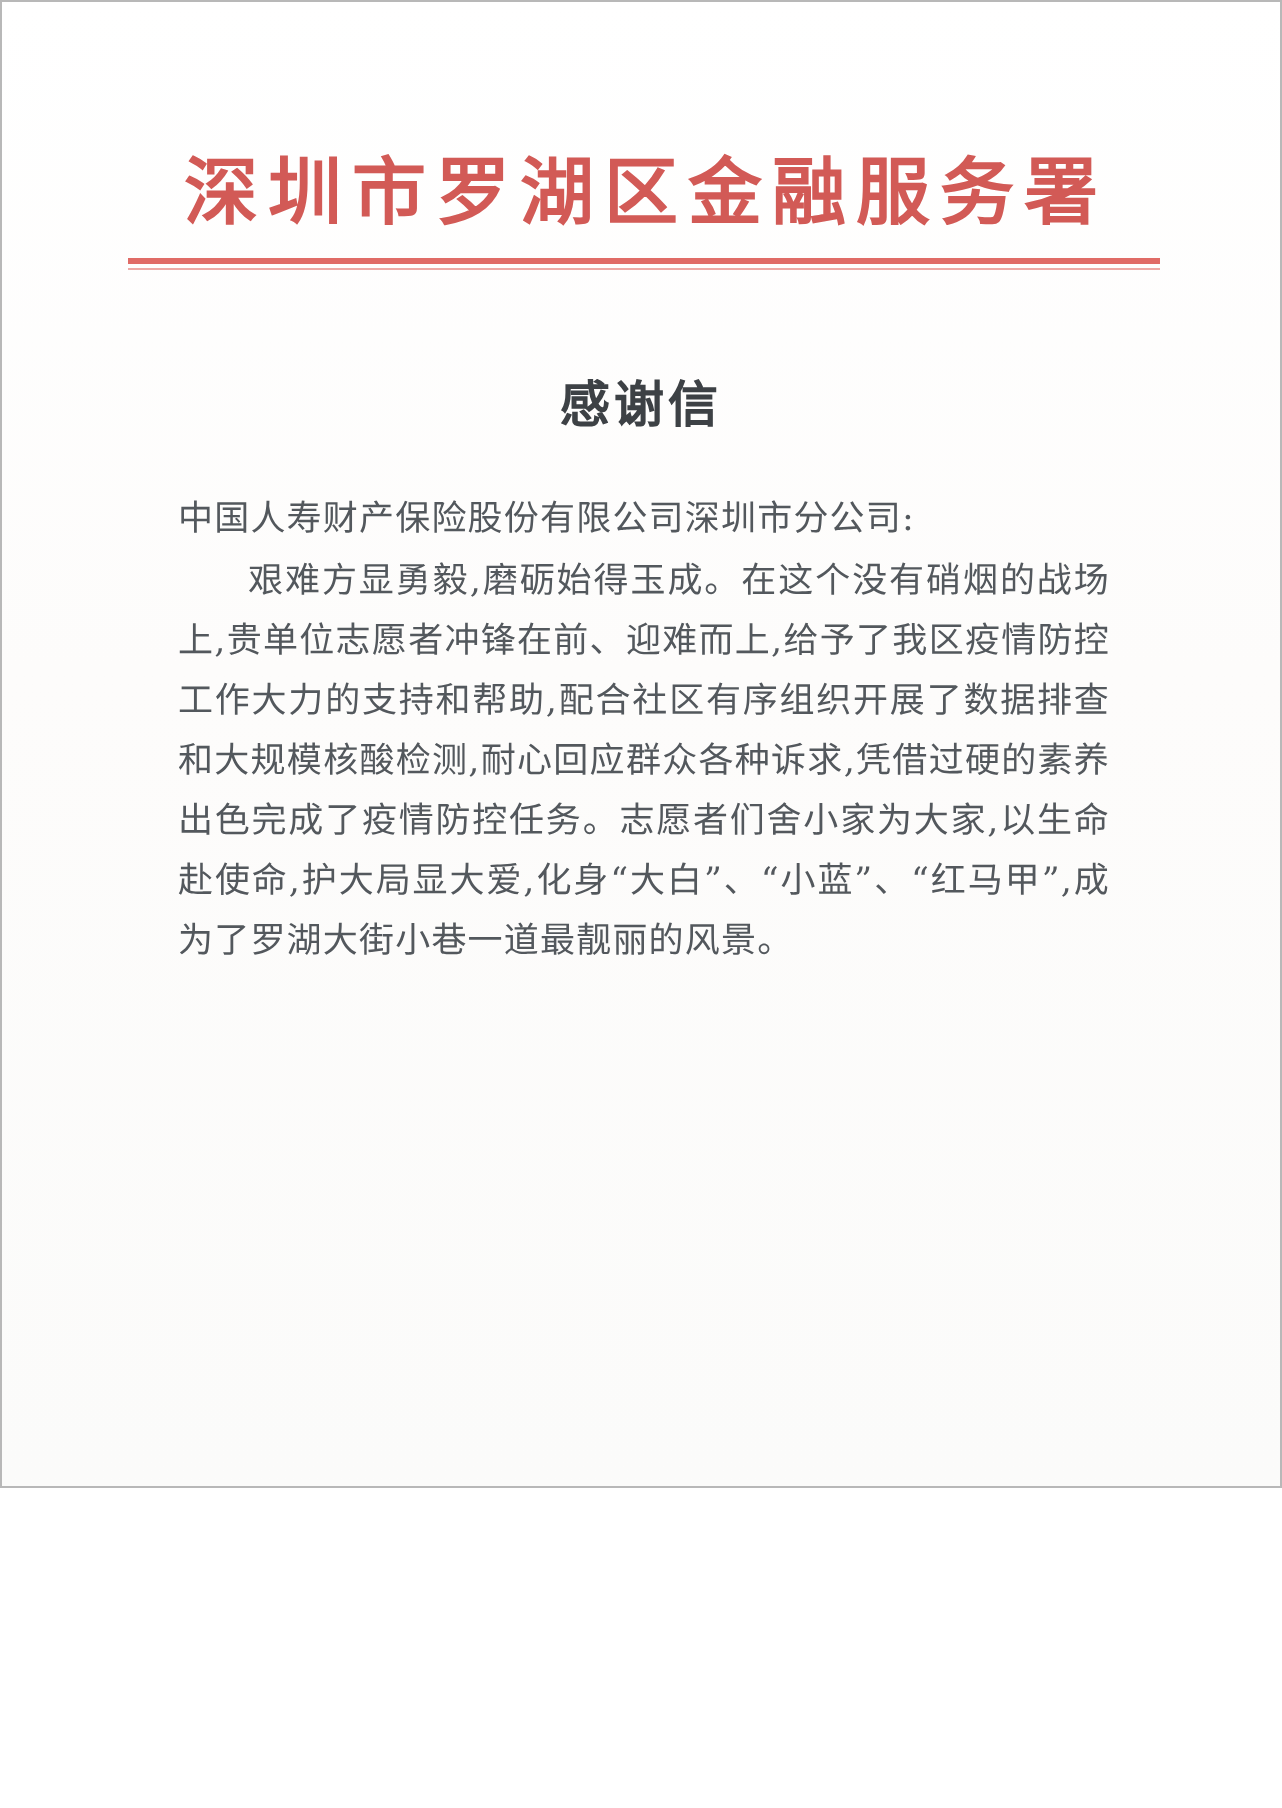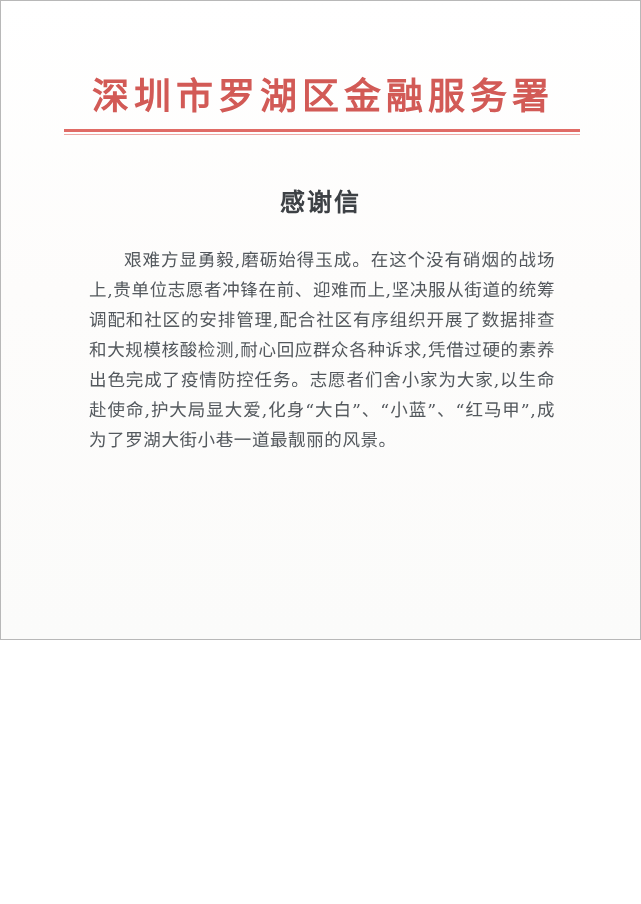--- a/index.html
+++ b/index.html
@@ -4,21 +4,21 @@
 <style>
   html, body {
     margin: 0;
     padding: 0;
     background: #ffffff;
   }
 
   .page {
     position: relative;
     width: 641px;
-    height: 640px;
+    height: 744px;
     background: #fdfdfd;
     box-sizing: border-box;
     border: 1px solid #b8b8b8;
     overflow: hidden;
     font-family: "DejaVu Sans", "Liberation Sans", sans-serif;
   }
 
   
   .page::before {
     content: "";
@@ -153,21 +153,22 @@
     </div>
 
     <div class="letterhead-rule">
       <div class="bar-thick"></div>
       <div class="bar-thin"></div>
     </div>
 
     <div class="doc-title">感谢信</div>
 
     <div class="body-block">
-      <p class="para">艰难方显勇毅,磨砺始得玉成。在这个没有硝烟的战场上,贵单位志愿者冲锋在前、迎难而上,坚决服从街道的统筹调配和社区的安排管理,配合社区有序组织开展了数据排查和大规模核酸检测,耐心回应群众各种诉求,凭借过硬的素养出色完成了疫情防控任务。志愿者们舍小家为大家,以生命赴使命,护大局显大爱,化身“大白”、“小蓝”、“红马甲”,成为了罗湖大街小巷一道最靓丽的风景。</p>
+      <p class="salutation">中国人寿财产保险股份有限公司深圳市分公司:</p>
+      <p class="para">艰难方显勇毅,磨砺始得玉成。在这个没有硝烟的战场上,贵单位志愿者冲锋在前、迎难而上,给予了我区疫情防控工作大力的支持和帮助,配合社区有序组织开展了数据排查和大规模核酸检测,耐心回应群众各种诉求,凭借过硬的素养出色完成了疫情防控任务。志愿者们舍小家为大家,以生命赴使命,护大局显大爱,化身“大白”、“小蓝”、“红马甲”,成为了罗湖大街小巷一道最靓丽的风景。</p>
     </div>
 
     <div class="footer-rule">
       <div class="bar-thin-top"></div>
       <div class="bar-thick"></div>
     </div>
 
   </div>
 </div>
 

